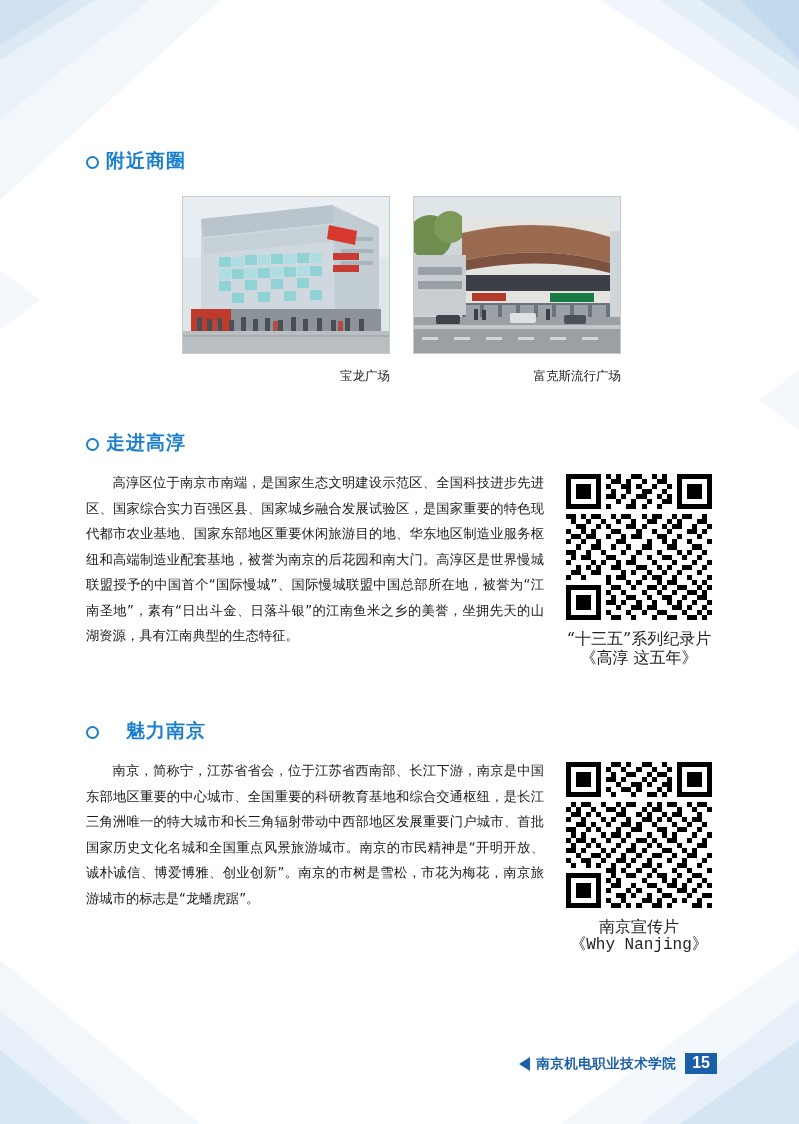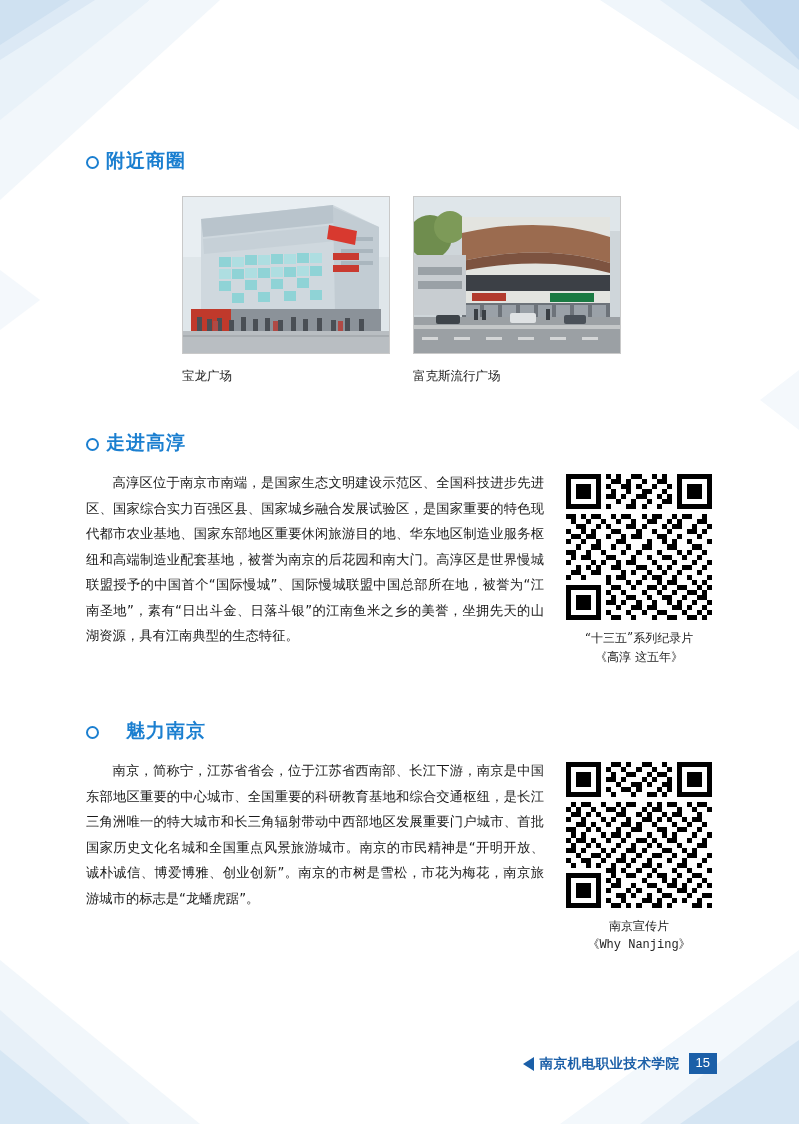--- a/index.html
+++ b/index.html
@@ -123,21 +123,21 @@
     width: 208px;
     height: 158px;
     border: 1px solid #c9c9c9;
     box-sizing: border-box;
     overflow: hidden;
     position: relative;
     background: #cfd6db;
   }
   .photo svg { display:block; }
   .photo-cap {
-    text-align: left;
+    text-align: right;
     font-size: 12.5px;
     color: #222;
     margin-top: 14px;
     font-family: "DejaVu Sans", "Liberation Sans", sans-serif;
   }
 
   
   .body-text {
     position: absolute;
     font-size: 13.3px;
@@ -154,21 +154,21 @@
     position: absolute;
     width: 146px;
     text-align: center;
   }
   .qr-img {
     width: 146px;
     height: 146px;
     display: block;
   }
   .qr-cap {
-    font-size: 12px;
+    font-size: 16px;
     color: #222;
     line-height: 19px;
     margin-top: 9px;
     font-family: "DejaVu Serif", "Liberation Serif", serif;
   }
 
   
   .footer {
     position: absolute;
     right: 82px;
@@ -187,22 +187,22 @@
   .foot-name {
     font-size: 13.5px;
     color: #1b5fa8;
     font-weight: bold;
     letter-spacing: 0.5px;
     font-family: "DejaVu Sans", "Liberation Sans", sans-serif;
   }
   .foot-page {
     background: #1b5fa8;
     color: #fff;
-    font-size: 13px;
-    font-weight: normal;
+    font-size: 16px;
+    font-weight: bold;
     padding: 2px 7px 3px 7px;
     margin-left: 4px;
     line-height: 16px;
   }
 </style>
 </head>
 <body>
 
 <div class="page">
 

